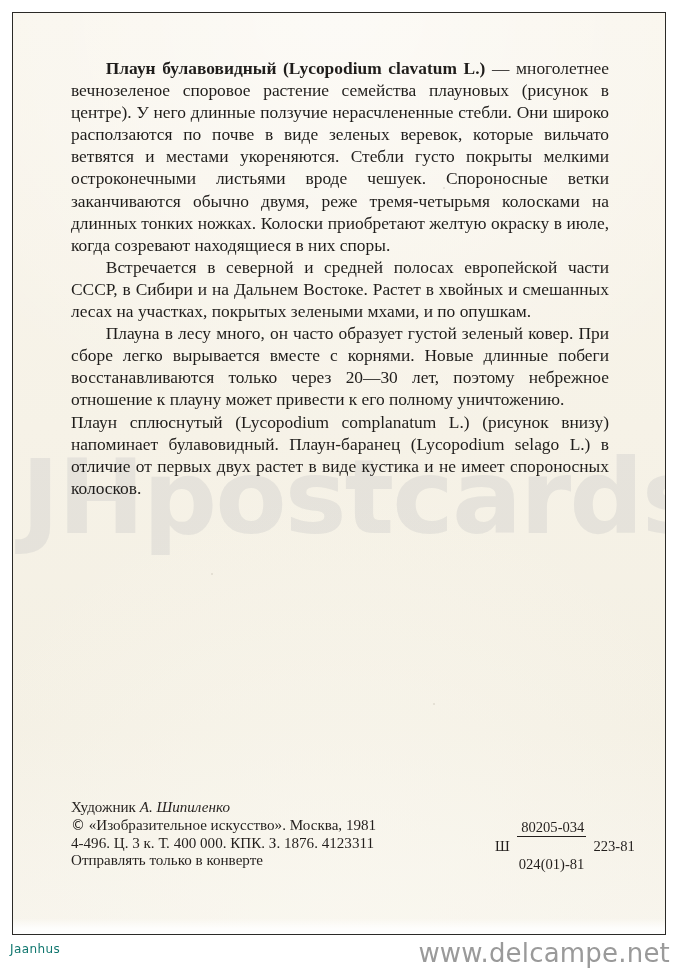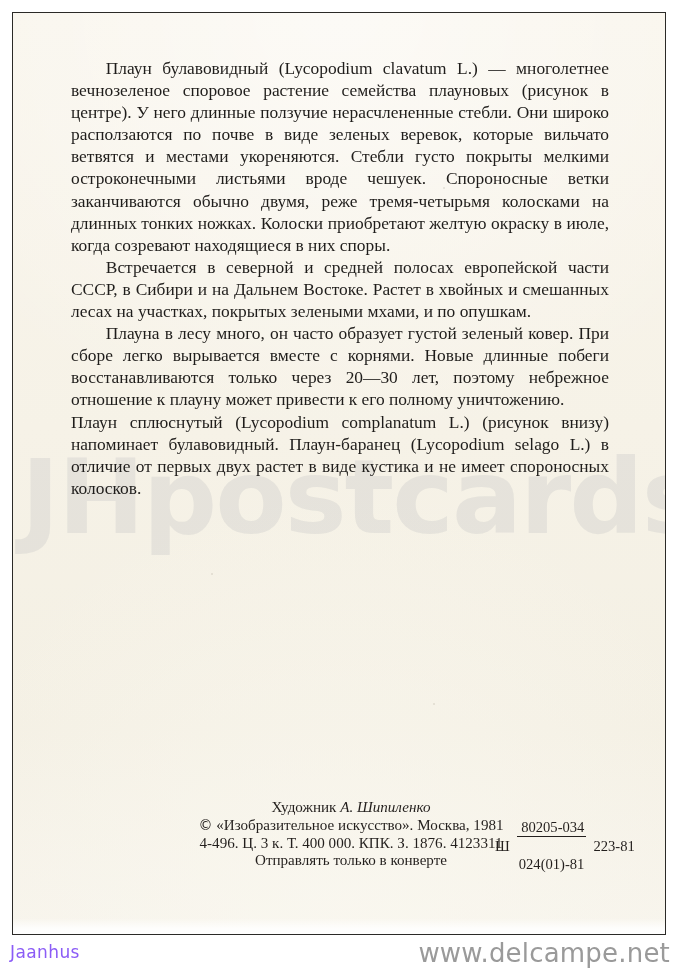--- a/index.html
+++ b/index.html
@@ -86,36 +86,35 @@
   #copy p {
     margin: 0;
   }
   #copy p.indent {
     text-indent: 2.0em;
   }
   #copy p.noindent {
     text-indent: 0;
   }
   .ttl {
-    font-weight: 400;
+    font-weight: 700;
   }
 
   
   #imprint {
     position: absolute;
     left: 58px;
     top: 786px;
     width: 560px;
     color: #231f1d;
     font-size: 15.1px;
     line-height: 17.8px;
   }
   #imprint .line {
     white-space: nowrap;
-    text-align: center;
   }
   #imprint .artist-name {
     font-style: italic;
   }
   .copy-mark {
     font-family: "DejaVu Sans", "Liberation Sans", sans-serif;
     font-size: 14px;
   }
 
   
@@ -162,22 +161,22 @@
     left: 0;
     top: 938px;
     width: 678px;
     height: 30px;
   }
   #site-left {
     position: absolute;
     left: 10px;
     top: 4px;
     font-family: "DejaVu Sans", "Liberation Sans", sans-serif;
-    font-size: 17px;
-    color: #8b5cf6;
+    font-size: 12px;
+    color: #0f766e;
     letter-spacing: .4px;
   }
   #site-right {
     position: absolute;
     right: 8px;
     top: 0px;
     font-family: "DejaVu Sans", "Liberation Sans", sans-serif;
     font-size: 26px;
     color: #9a9a9a;
     letter-spacing: .2px;

